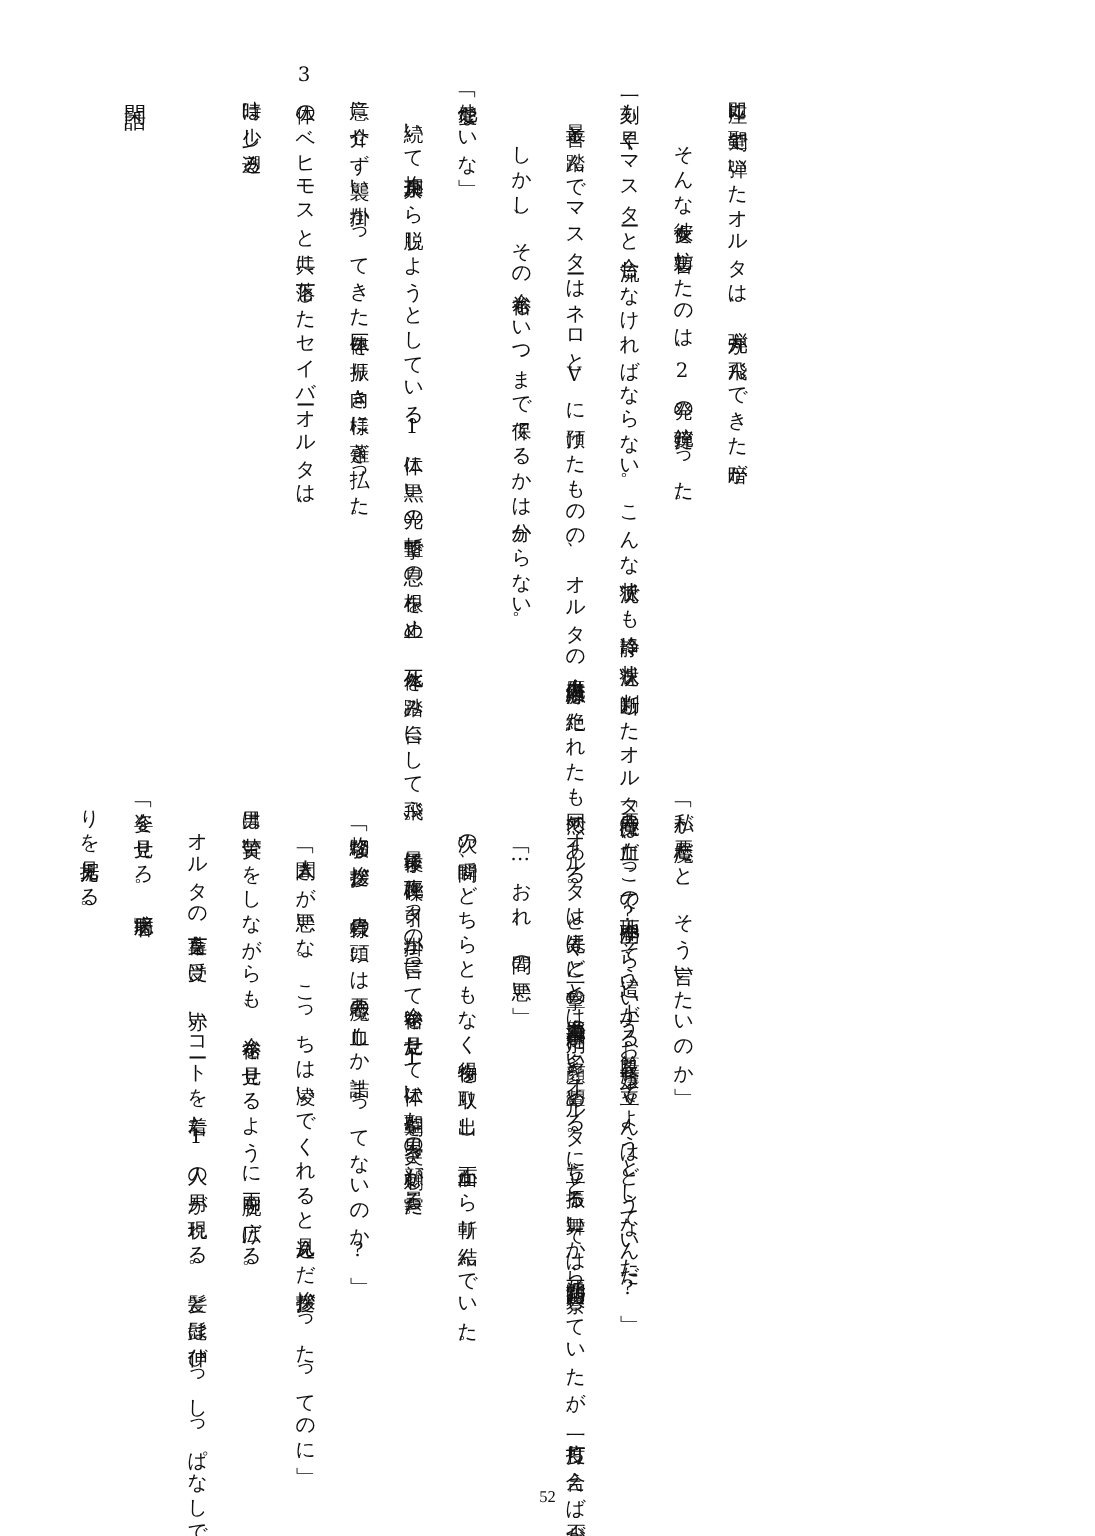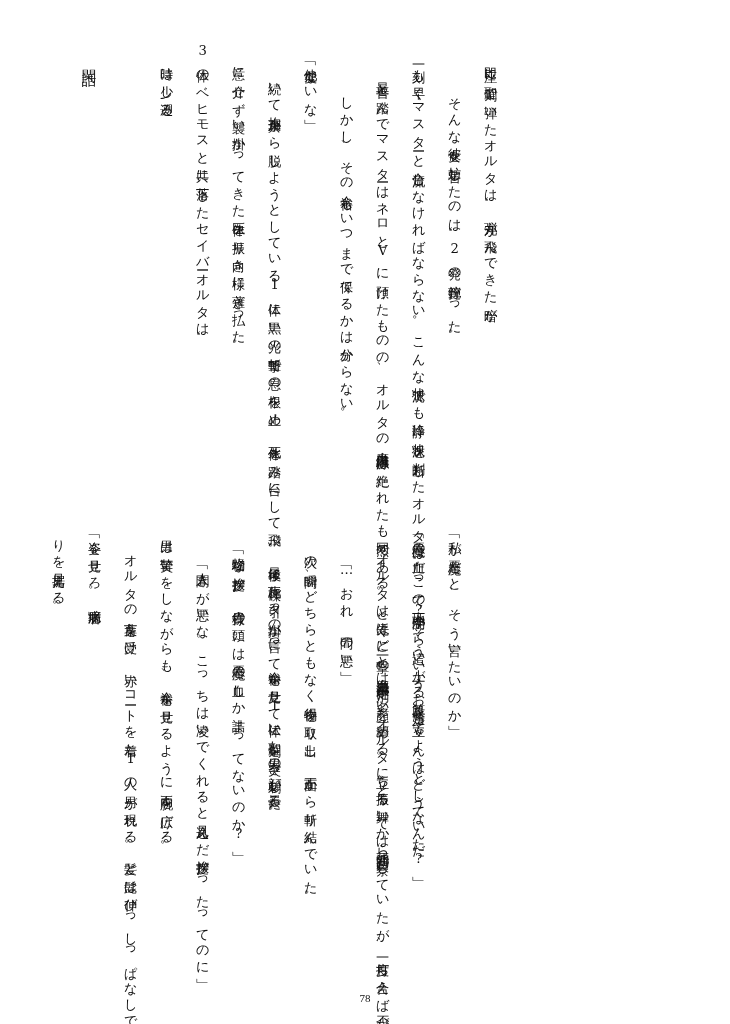--- a/index.html
+++ b/index.html
@@ -86,15 +86,15 @@
     <div class="vcol" style="left:196px; top:561px; height:415px;">「人聞きが悪いな。こっちは凌いでくれると見込んだ挨拶だったってのに」</div>
     <div class="vcol" style="left:232px; top:546px; height:430px;">「物騒な挨拶だ。貴様の頭には悪魔の血しか詰まってないのか?」</div>
     <div class="vcol" style="left:268px; top:561px; height:415px;">オルタの一言に、余裕を見せていた男の顔が曇る。</div>
     <div class="vcol" style="left:304px; top:546px; height:430px;">次の瞬間、どちらともなく得物を取り出し、正面から斬り結んでいた。</div>
     <div class="vcol" style="left:340px; top:561px; height:415px;">「…おれ、間の悪い」</div>
     <div class="vcol" style="left:376px; top:546px; height:430px;">オルタは先ほどとは別に顔を顰める。立ち振る舞いから察していたが、一度打ち合えば否が応でも確信する。男の実力が計り知れないものだと。</div>
     <div class="vcol" style="left:412px; top:530px; height:445px;">「悪魔の血だって?そういうお嬢ちゃんはどうなんだ?」</div>
     <div class="vcol" style="left:448px; top:530px; height:440px;">「私が悪魔だと、そう言いたいのか」</div>
   </div>
 
-  <div class="page-number">78</div>
+  <div class="page-number">52</div>
 
 </div>
 
 </body></html>

